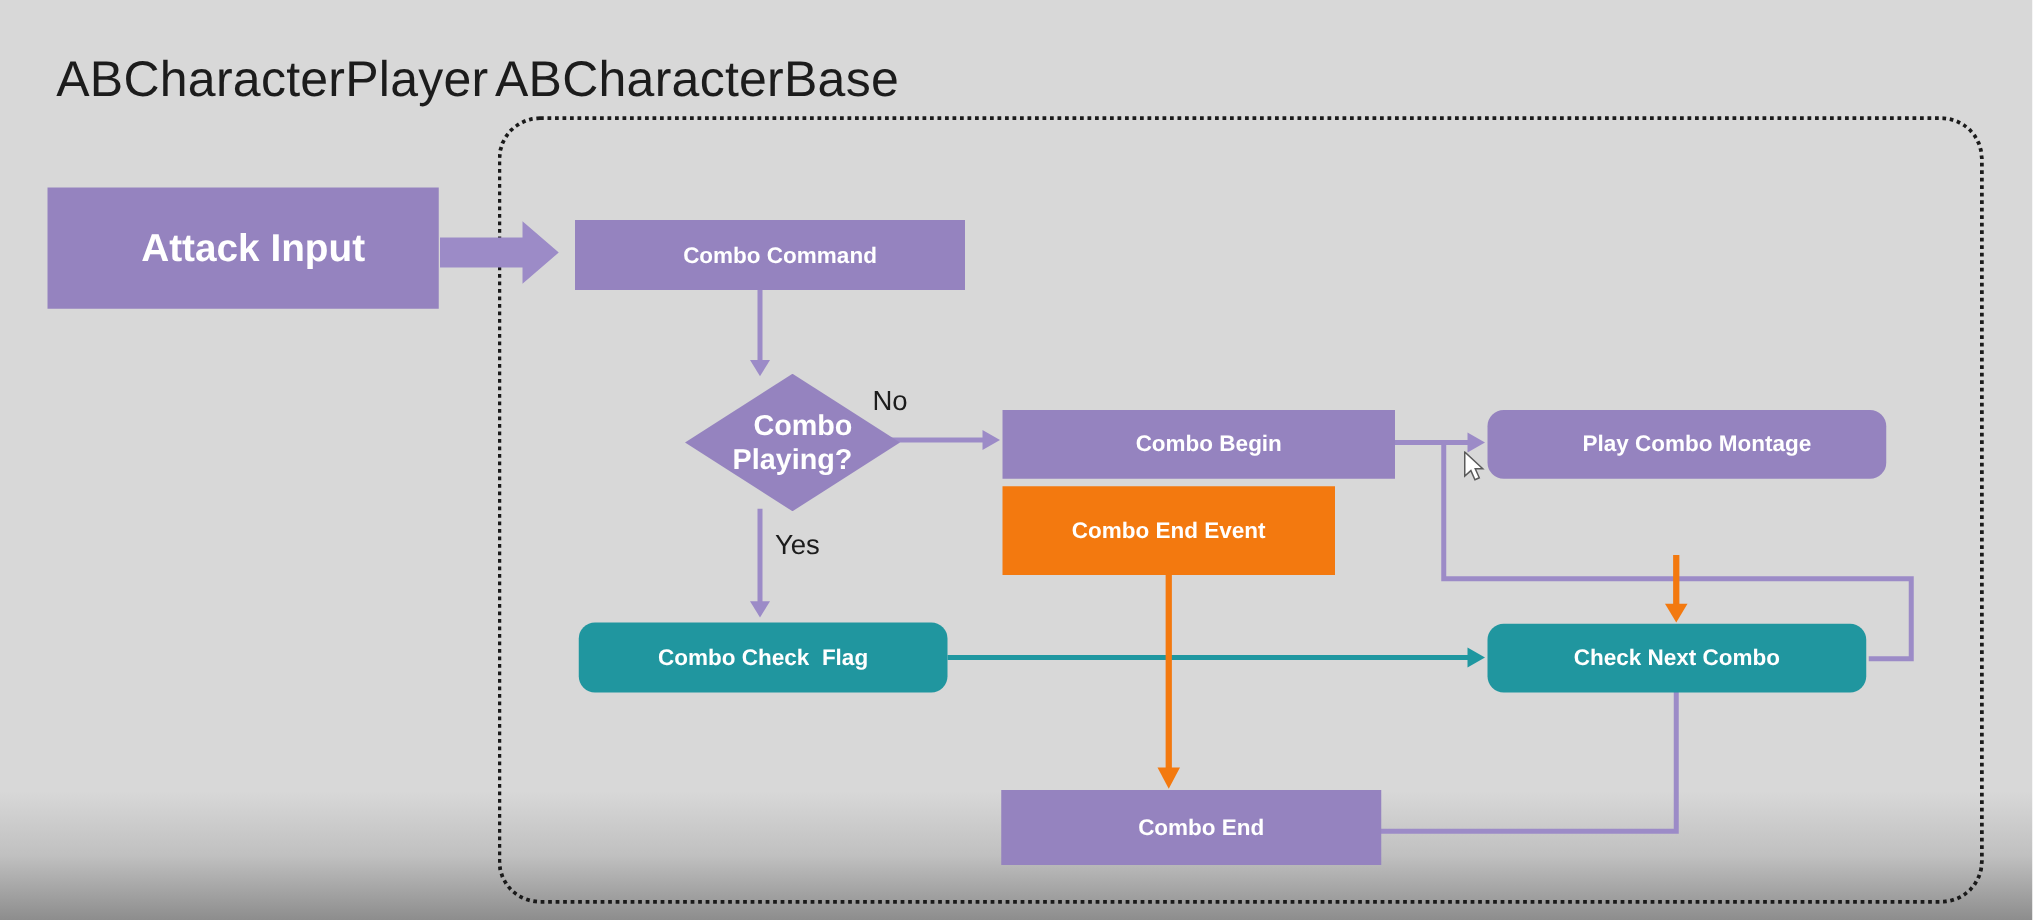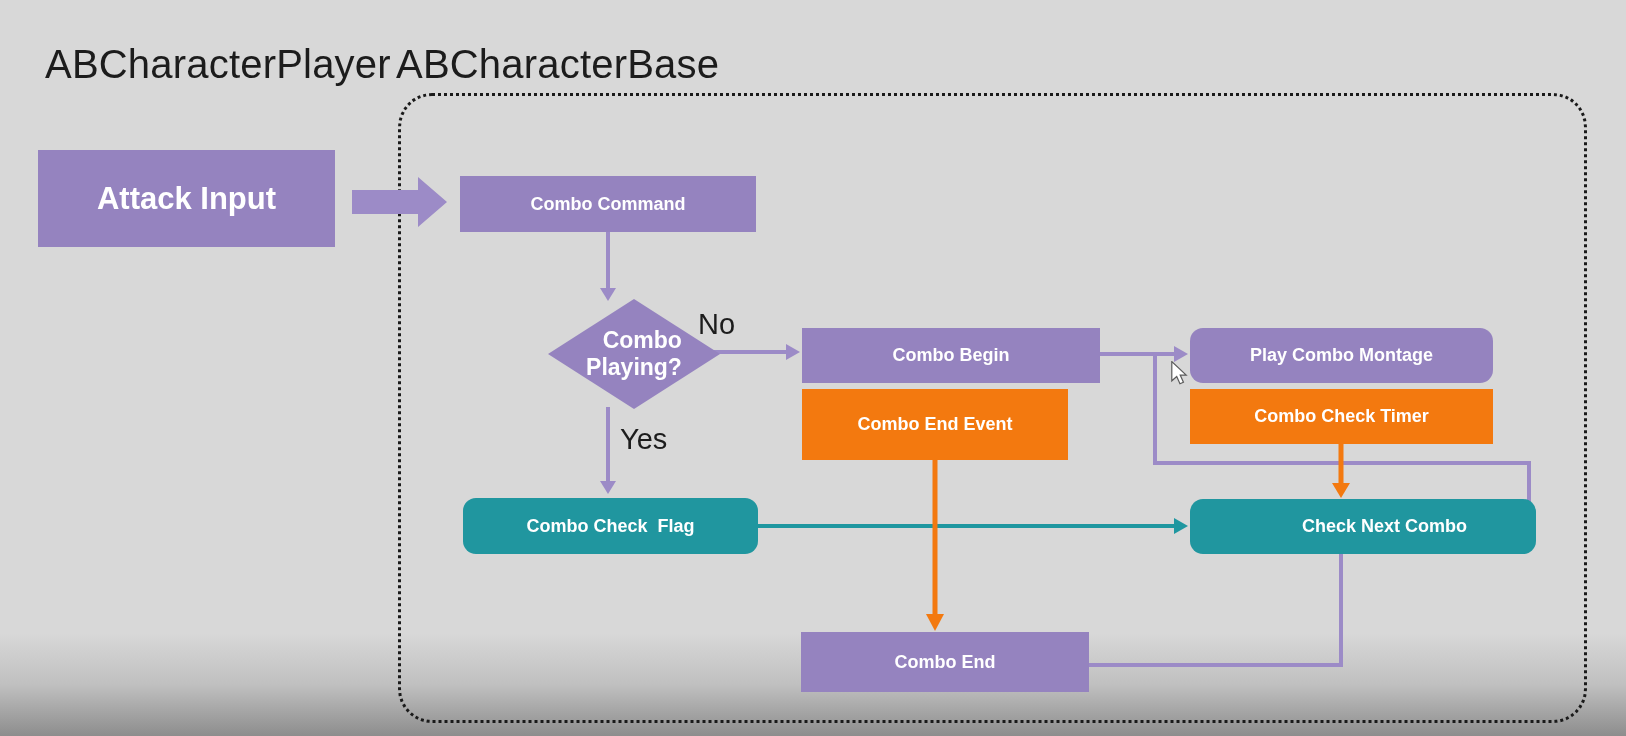--- a/index.html
+++ b/index.html
@@ -25,34 +25,34 @@
   .edge-teal{stroke:var(--teal-line); stroke-width:4; fill:none;}
   .edge-orange{stroke:var(--orange); stroke-width:5; fill:none;}
   .head-purple{fill:var(--purple-line); stroke:none;}
   .head-teal{fill:var(--teal-line); stroke:none;}
   .head-orange{fill:var(--orange); stroke:none;}
   .block-arrow{fill:var(--purple-line);}
   .node{
     position:absolute; z-index:2; display:flex; align-items:center; justify-content:center;
     color:#fff; font-weight:bold; text-align:center; white-space:pre-wrap;
   }
-  .purple{background:var(--purple);}
+  .purple{background:var(--purple);padding-left:16px;}
   .orange{background:var(--orange);}
   .teal{background:var(--teal);border-radius:13px;}
   .fs-big{font-size:31px;}
   .fs-node{font-size:18px;}
   .diamond{
     position:absolute; left:548px; top:299px; width:172px; height:110px; z-index:2;
     background:var(--purple);
     clip-path:polygon(50% 0%,100% 50%,50% 100%,0% 50%);
     display:flex; align-items:center; justify-content:center;
     color:#fff; font-weight:bold; font-size:23px; line-height:1.18; text-align:right;
   }
   .edge-label{
-    position:absolute; z-index:3; color:var(--ink); font-size:29px;
+    position:absolute; z-index:3; color:var(--ink); font-size:22px;
   }
   .cursor{position:absolute; z-index:5;}
 </style>
 </head>
 <body>
 
 <div class="stage">
 
   <div class="class-title" style="left:45px;">ABCharacterPlayer</div>
   <div class="class-title" style="left:396px;">ABCharacterBase</div>
@@ -110,29 +110,26 @@
   </div>
 
   <div class="node orange fs-node" style="left:802px;top:389px;width:266px;height:71px;">
     <span>Combo End Event</span>
   </div>
 
   <div class="node purple fs-node" style="left:1190px;top:328px;width:303px;height:55px;border-radius:13px;">
     <span>Play Combo Montage</span>
   </div>
 
-  <div class="node orange fs-node" style="left:1190px;top:389px;width:303px;height:55px;">
-    <span>Combo Check Timer</span>
-  </div>
 
   <div class="node teal fs-node" style="left:463px;top:498px;width:295px;height:56px;">
     <span>Combo Check  Flag</span>
   </div>
 
-  <div class="node teal fs-node" style="left:1190px;top:499px;width:303px;height:55px;padding-left:43px;">
+  <div class="node teal fs-node" style="left:1190px;top:499px;width:303px;height:55px;">
     <span>Check Next Combo</span>
   </div>
 
   <div class="node purple fs-node" style="left:801px;top:632px;width:288px;height:60px;">
     <span>Combo End</span>
   </div>
 
   <svg class="cursor" style="left:1170px;top:361px;" width="18" height="24" viewBox="0 0 13 20">
     <path d="M0.5 0.5 L0.5 16.5 L4.6 12.9 L7.3 19 L10.2 17.7 L7.5 11.7 L12.5 11.7 Z" fill="#ffffff" stroke="#5a5a5a" stroke-width="1"></path>
   </svg>

